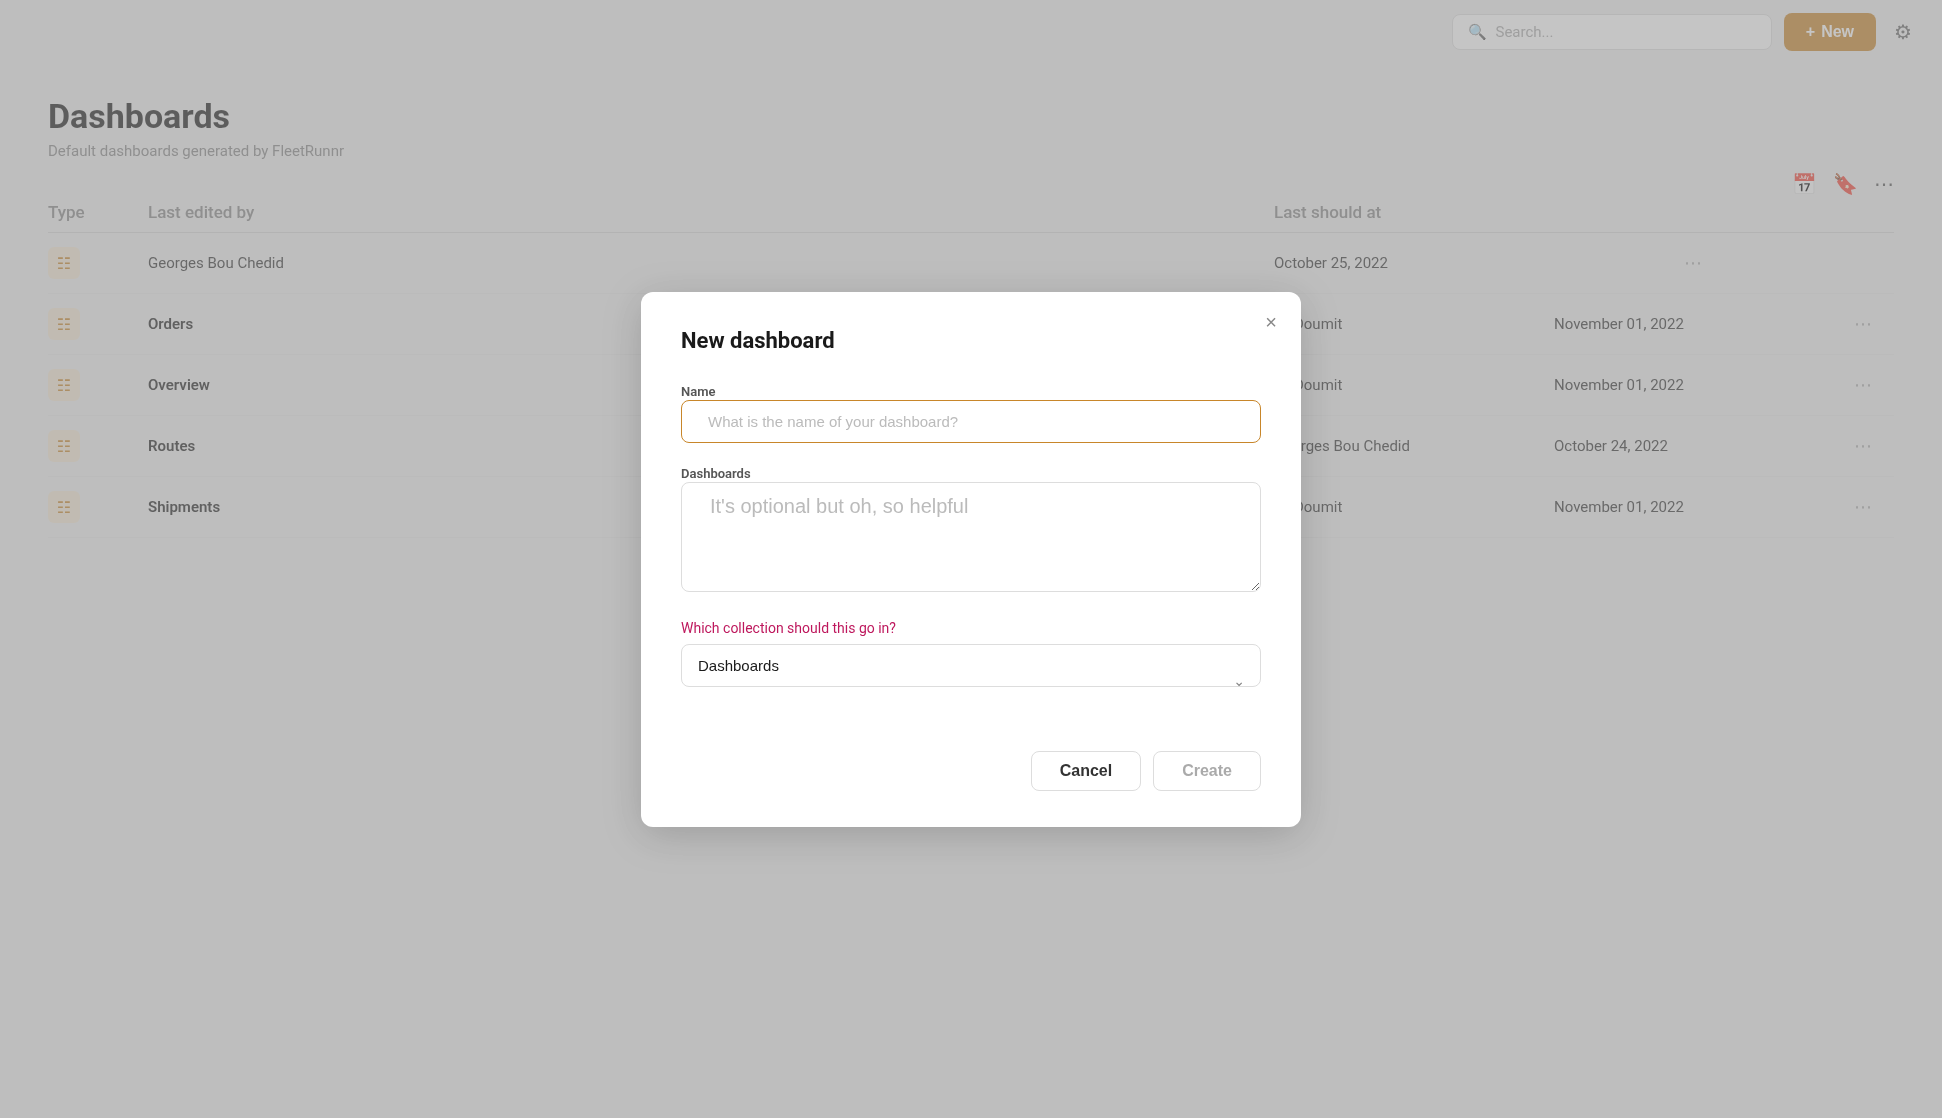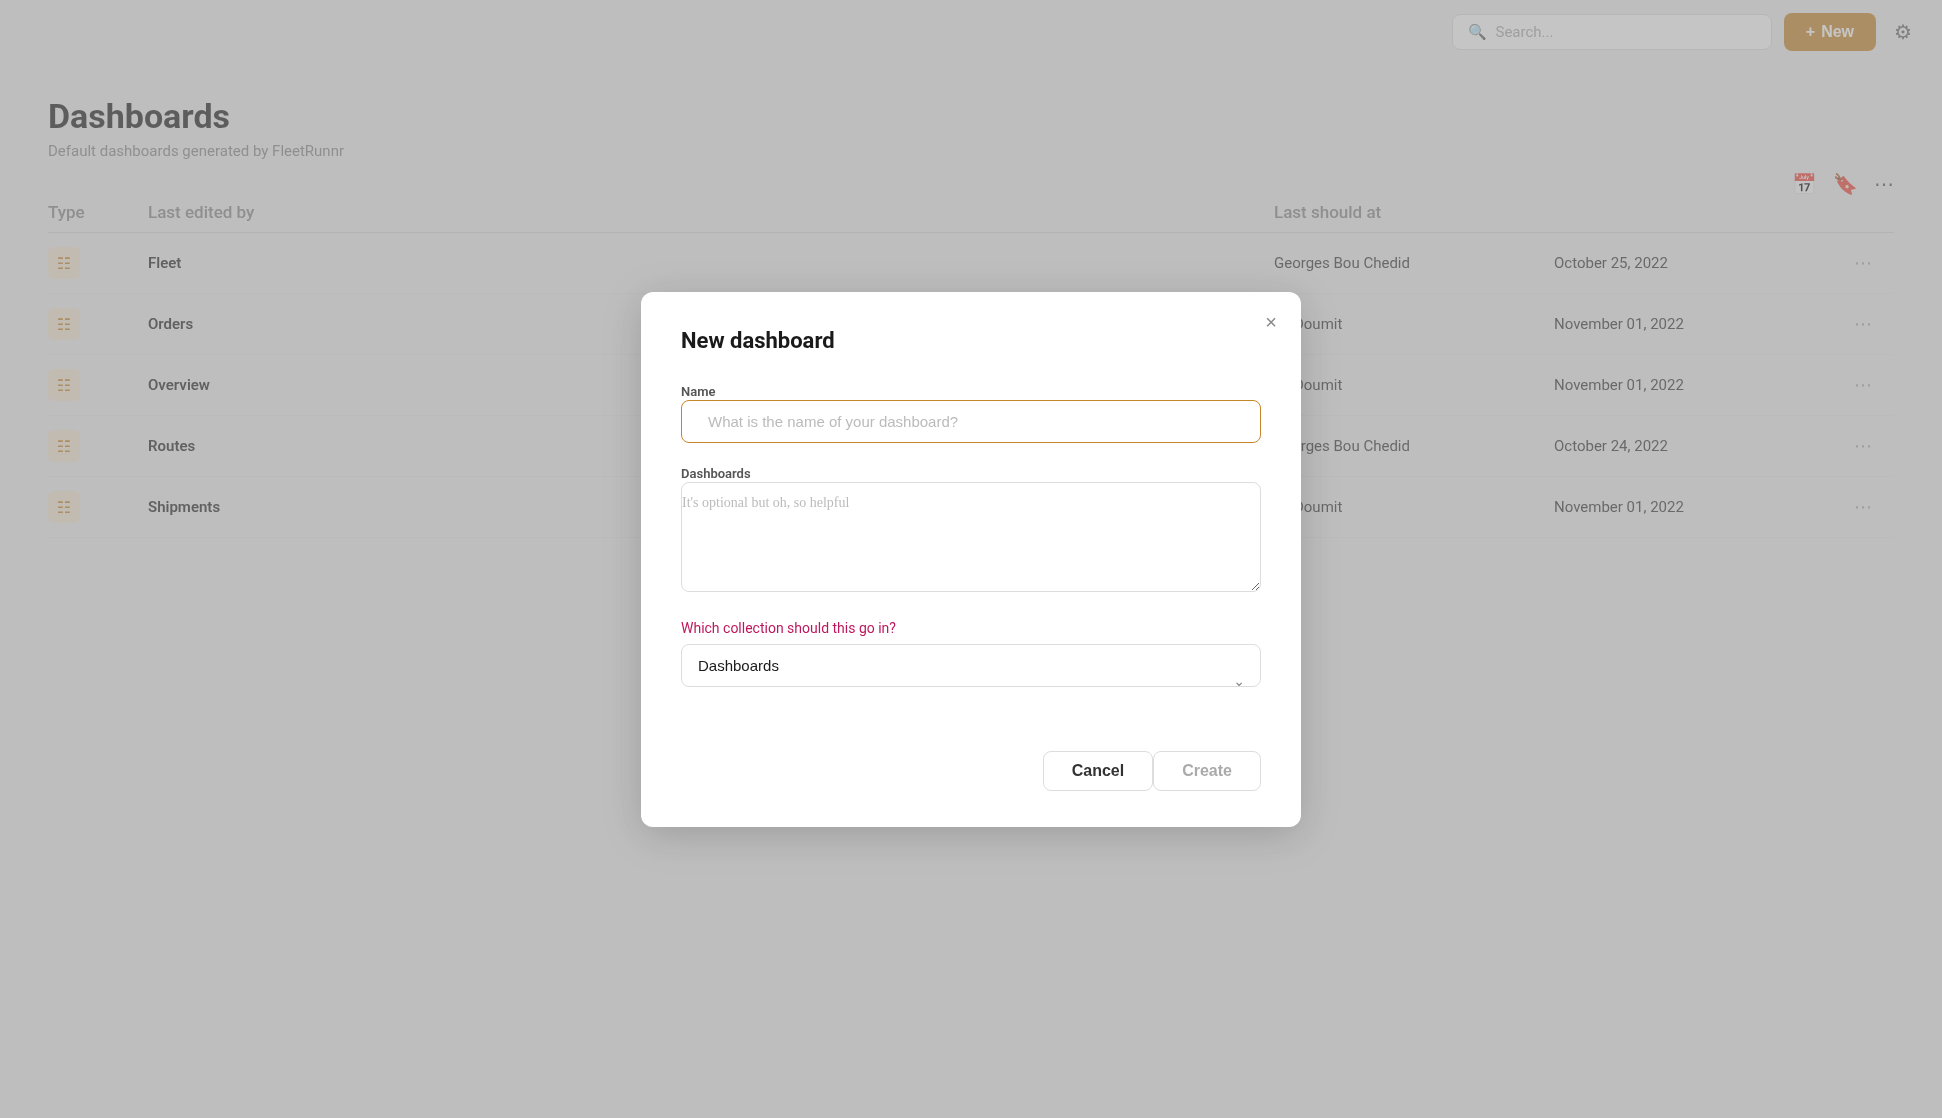--- a/index.html
+++ b/index.html
@@ -214,28 +214,28 @@
     }
 
     .field-input::placeholder {
       color: #bbb;
     }
 
     .field-textarea {
       width: 100%;
       border: 1.5px solid #ddd;
       border-radius: 8px;
-      padding: 12px 0;
-      font-size: 14px;
+      padding: 12px 28px;
+      font-size: 20px;
       color: #1a1a1a;
       outline: none;
       resize: vertical;
       min-height: 110px;
       margin-bottom: 24px;
-      font-family: Liberation Serif, serif;
+      font-family: Liberation Sans, sans-serif;
     }
 
     .field-textarea::placeholder {
       color: #bbb;
     }
 
     .collection-label {
       font-size: 14px;
       font-weight: 400;
       color: #be185d;
@@ -278,20 +278,21 @@
       top: 50%;
       transform: translateY(-50%);
       color: #888;
       pointer-events: none;
       font-size: 14px;
     }
 
     .modal-footer {
       display: flex;
       justify-content: flex-end;
+      gap: 12px;
     }
 
     .cancel-btn {
       background: #fff;
       border: 1.5px solid #ddd;
       border-radius: 8px;
       padding: 10px 28px;
       font-size: 16px;
       font-weight: 600;
       color: #333;
@@ -346,21 +347,20 @@
         <span>Type</span>
         <span>Last edited by</span>
         <span>Last should at</span>
         <span></span>
       </div>
 
       <div class="table-row">
         <div>
             <div class="row-icon">☷</div>
           </div>
-        <span class="name-col">Fleet</span>
         <span>Georges Bou Chedid</span>
         <span>October 25, 2022</span>
         <button class="more-btn">⋯</button>
       </div>
       <div class="table-row">
         <div>
             <div class="row-icon">☷</div>
           </div>
         <span class="name-col">Orders</span>
         <span>ne Doumit</span>

